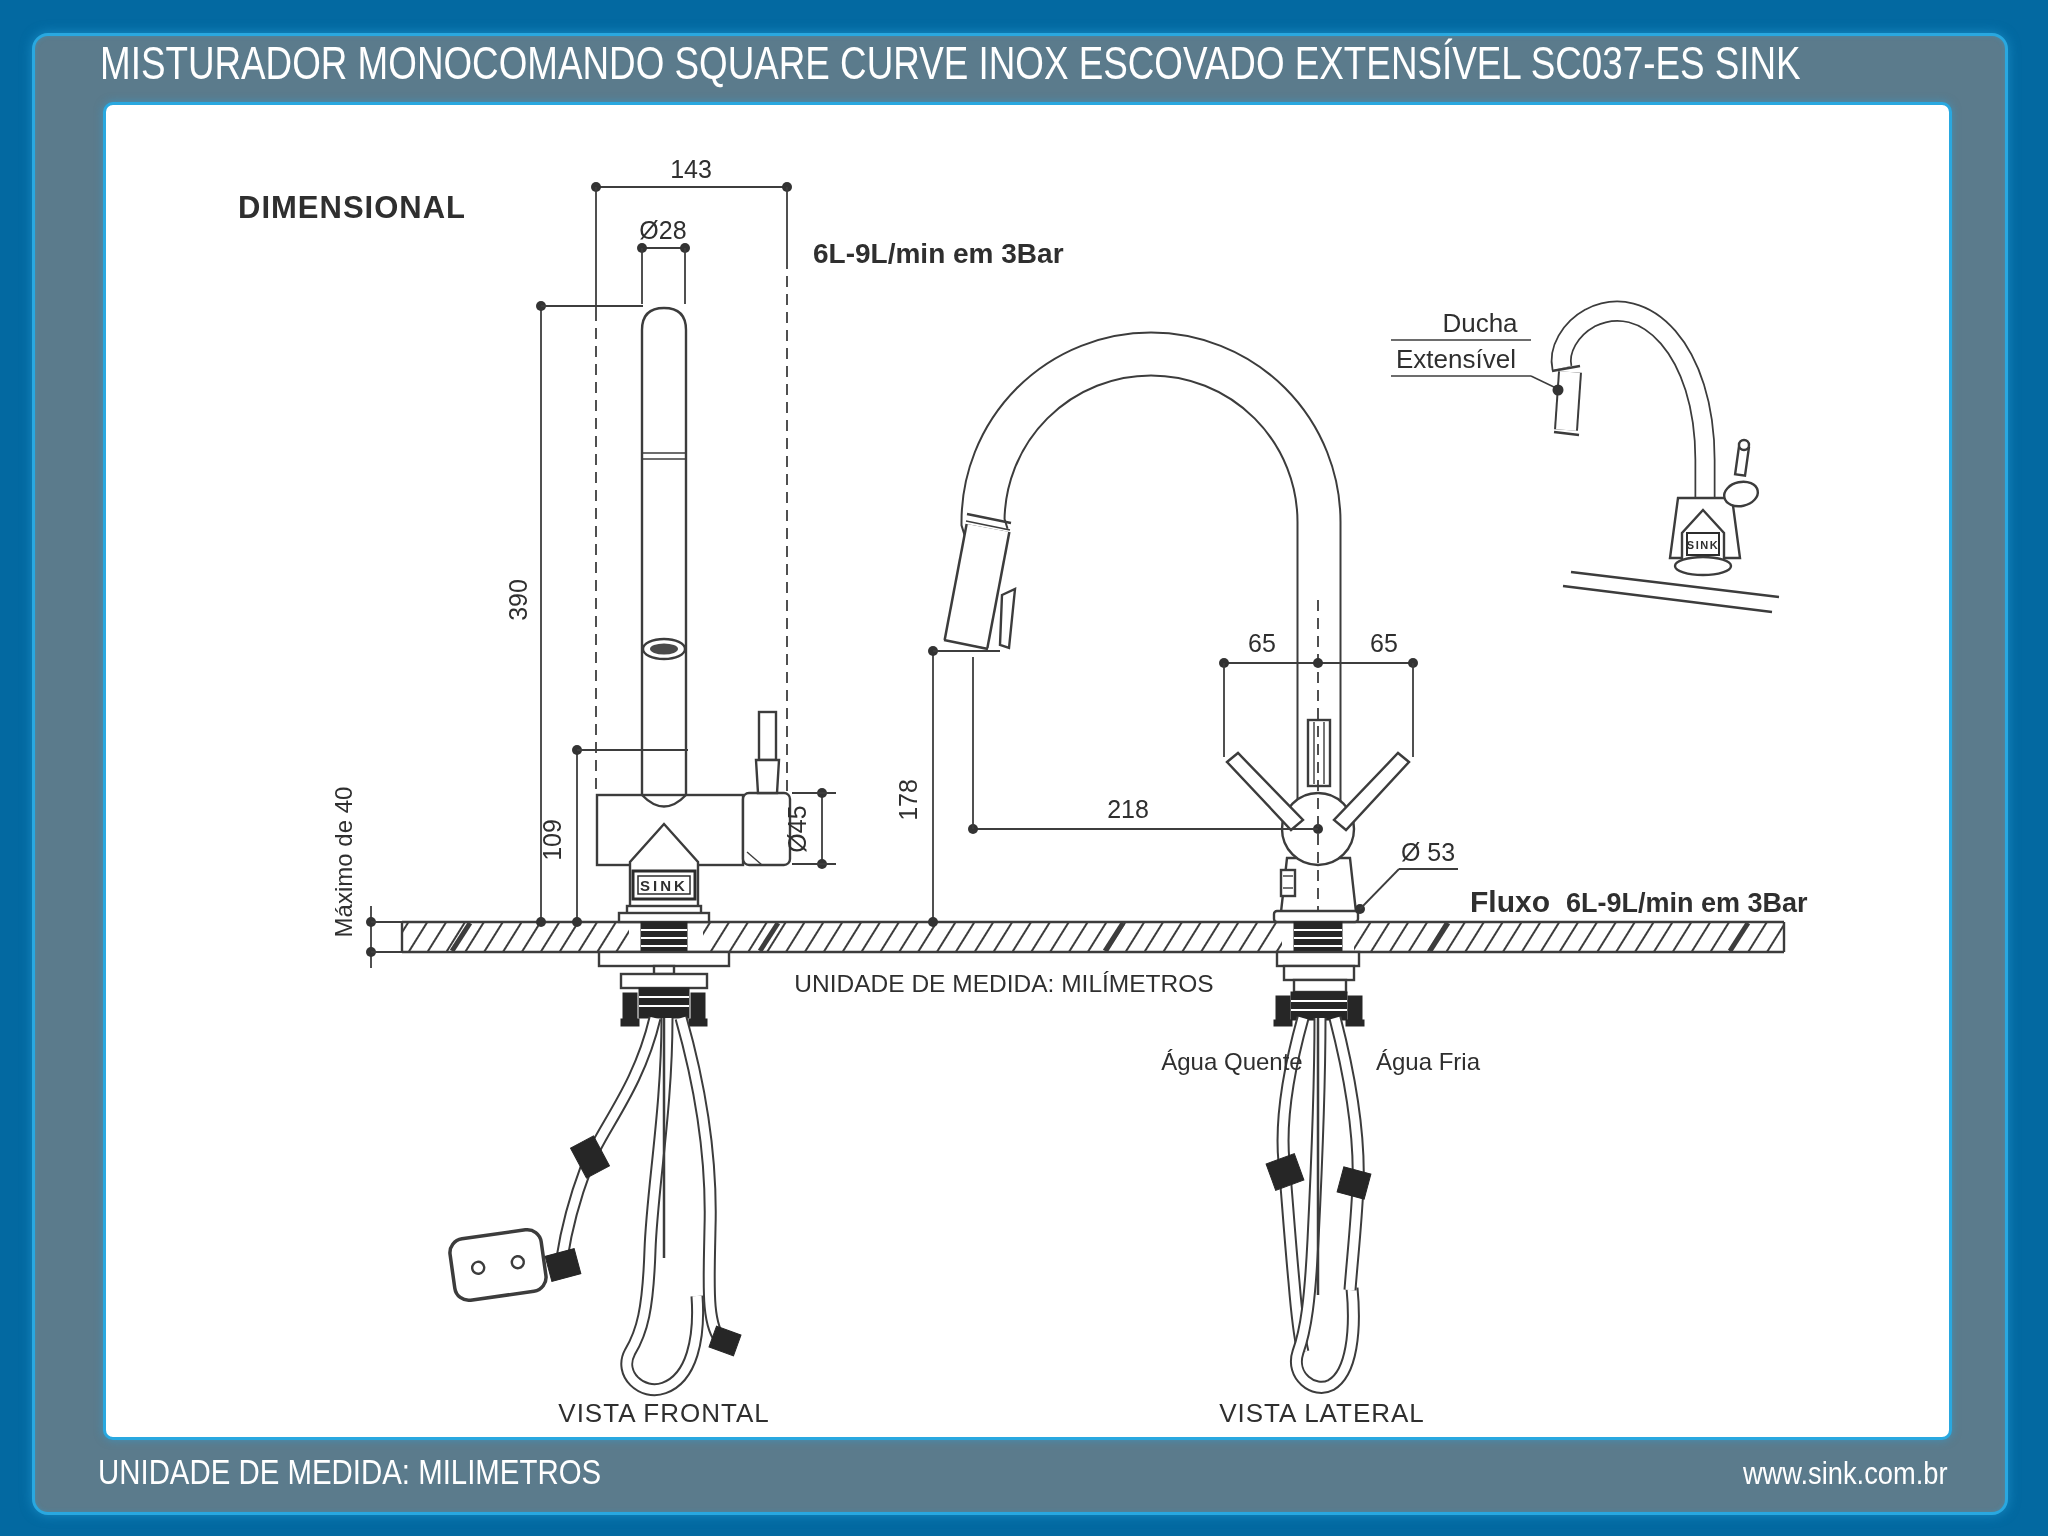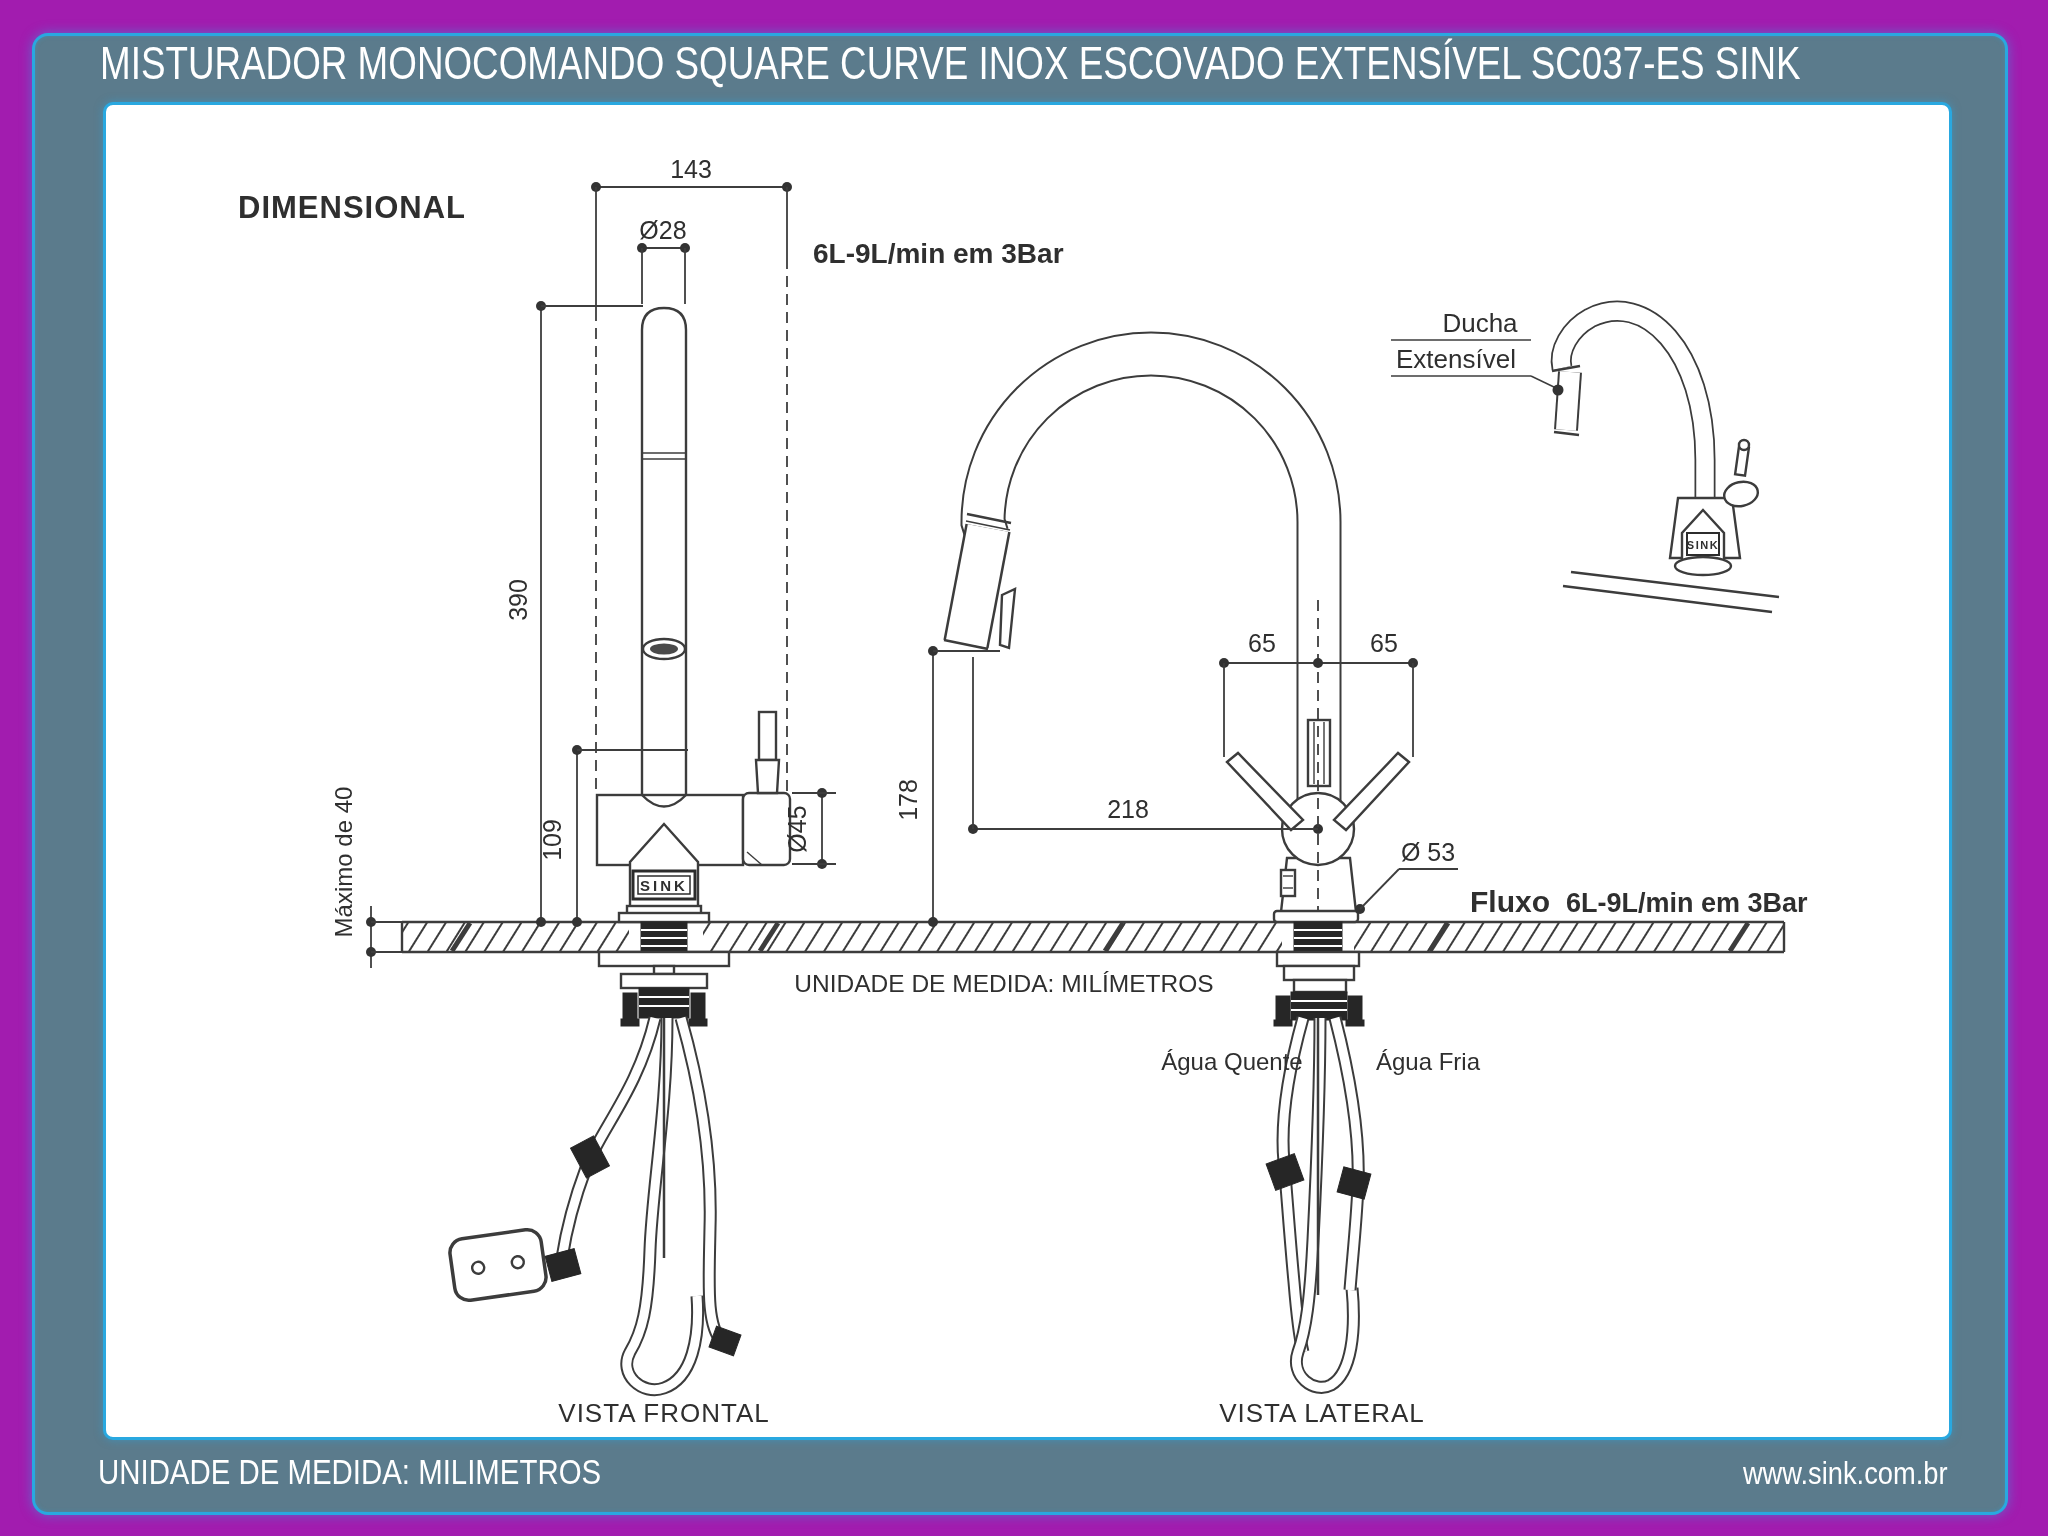--- a/index.html
+++ b/index.html
@@ -1,16 +1,16 @@
 <!DOCTYPE html>
 <html><head>
 <meta charset="utf-8">
 <style>
   html,body{margin:0;padding:0;background:#ffffff;}
-  .page{position:relative;width:2048px;height:1536px;background:#a21caf;overflow:hidden;
+  .page{position:relative;width:2048px;height:1536px;background:#0369a1;overflow:hidden;
         font-family:"Liberation Sans",sans-serif;}
   .frame-outer{position:absolute;left:32px;top:33px;width:1970px;height:1476px;
         background:#5b7b8c;border:3px solid #29a8e0;border-radius:16px;
         box-shadow:0 0 12px rgba(41,168,224,.55), inset 0 0 4px rgba(41,168,224,.35);}
   .content{position:absolute;left:103px;top:102px;width:1843px;height:1332px;
         background:#ffffff;border:3px solid #29a8e0;border-radius:10px;
         box-shadow:0 0 9px rgba(41,168,224,.5);}
   .hdr-title{position:absolute;left:100px;top:36px;color:#ffffff;font-size:46px;
         white-space:nowrap;transform:scaleX(.80);transform-origin:left center;letter-spacing:0px;}
   .ftr-left{position:absolute;left:98px;top:1452px;color:#ffffff;font-size:35px;

